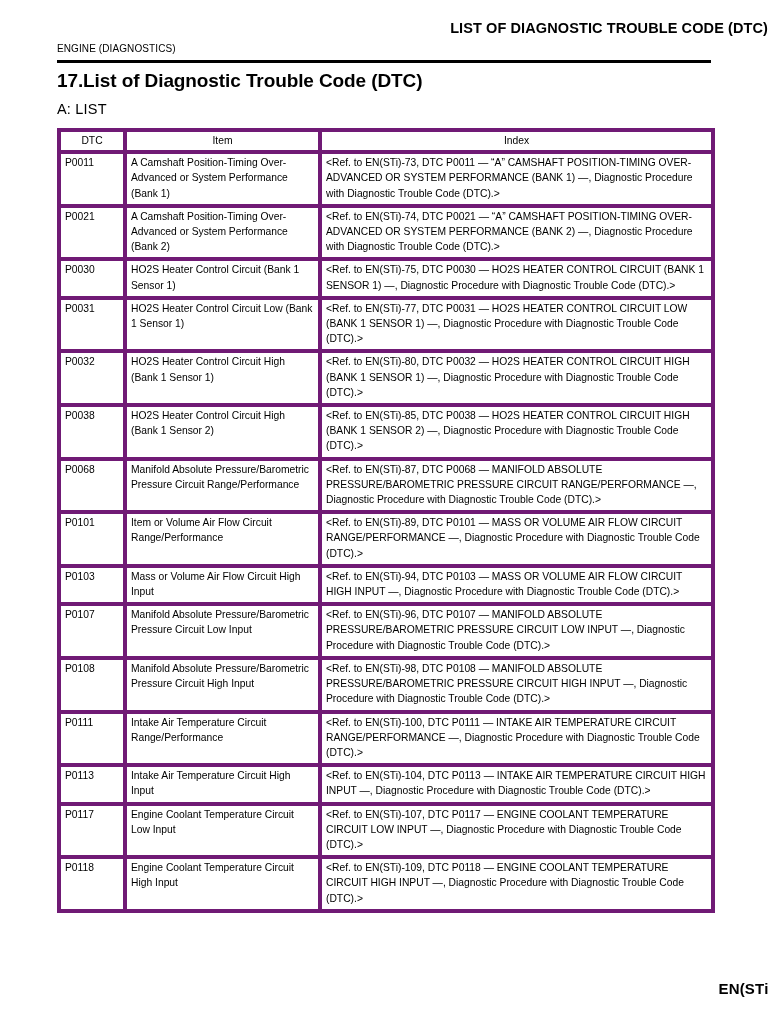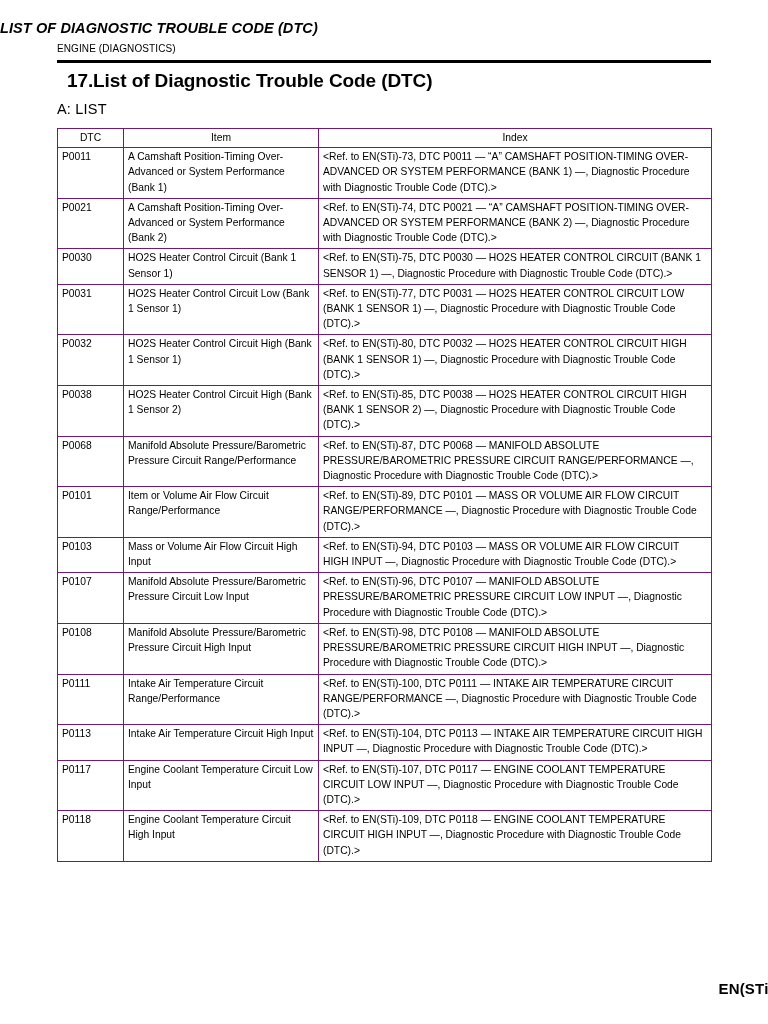--- a/index.html
+++ b/index.html
@@ -23,25 +23,24 @@
     height: 1024px;
     box-sizing: border-box;
   }
 
   
   .running-head {
     position: absolute;
     top: 20px;
     left: 0;
     width: 768px;
-    text-align: left;
+    text-align: right;
     font-size: 14.5px;
     font-weight: bold;
     letter-spacing: 0.1px;
-    font-style: italic;
   }
 
   .section-label {
     position: absolute;
     top: 43px;
     left: 57px;
     font-size: 10px;
     font-weight: normal;
     letter-spacing: 0.1px;
   }
@@ -56,21 +55,20 @@
   }
 
   
   .chapter-title {
     position: absolute;
     top: 70px;
     left: 57px;
     font-size: 19px;
     font-weight: bold;
     letter-spacing: -0.1px;
-    margin-left: 10px;
   }
 
   .sub-title {
     position: absolute;
     top: 101px;
     left: 57px;
     font-size: 14.5px;
     font-weight: normal;
     letter-spacing: 0.2px;
   }
@@ -86,21 +84,21 @@
   table.dtc-table {
     border-collapse: collapse;
     width: 654px;
     table-layout: fixed;
     font-size: 10.3px;
     line-height: 15.2px;
   }
 
   table.dtc-table th,
   table.dtc-table td {
-    border: 1px solid #701a75;
+    border: 4px solid #701a75;
     vertical-align: top;
     padding: 1px 4px 3px 4px;
     font-weight: normal;
   }
 
   table.dtc-table thead th {
     text-align: center;
     padding-top: 1px;
     padding-bottom: 2px;
     height: 15px;

